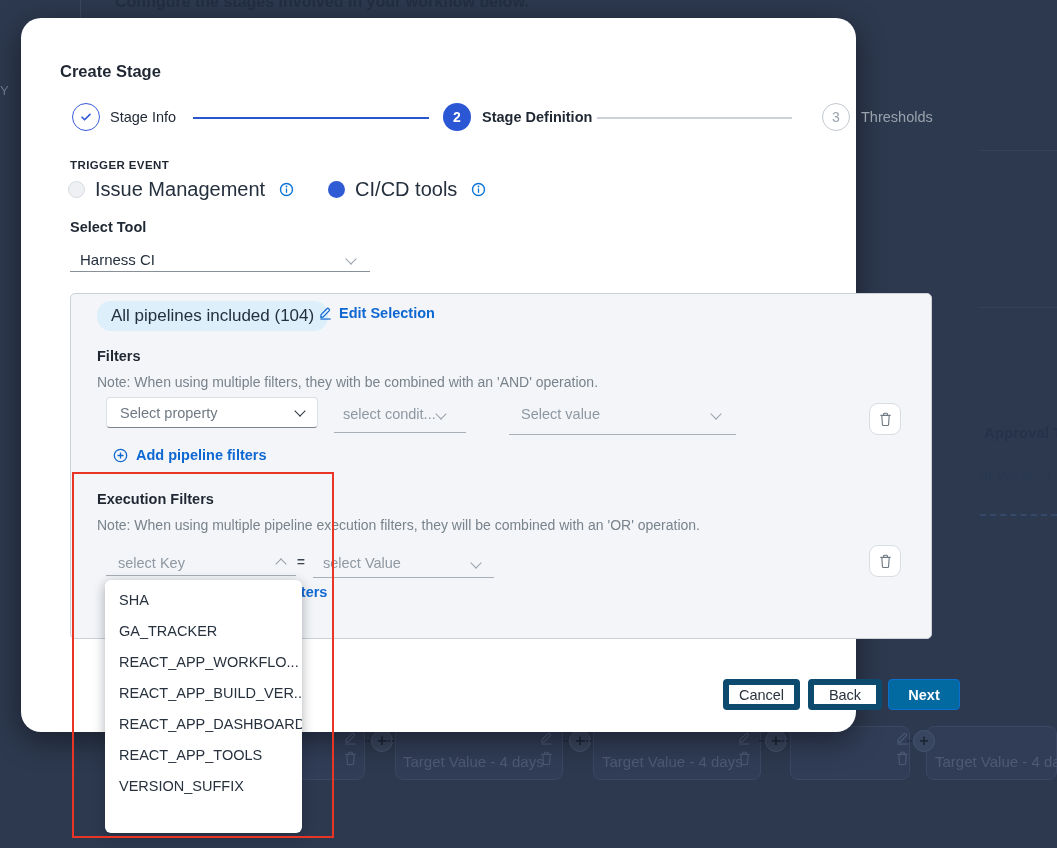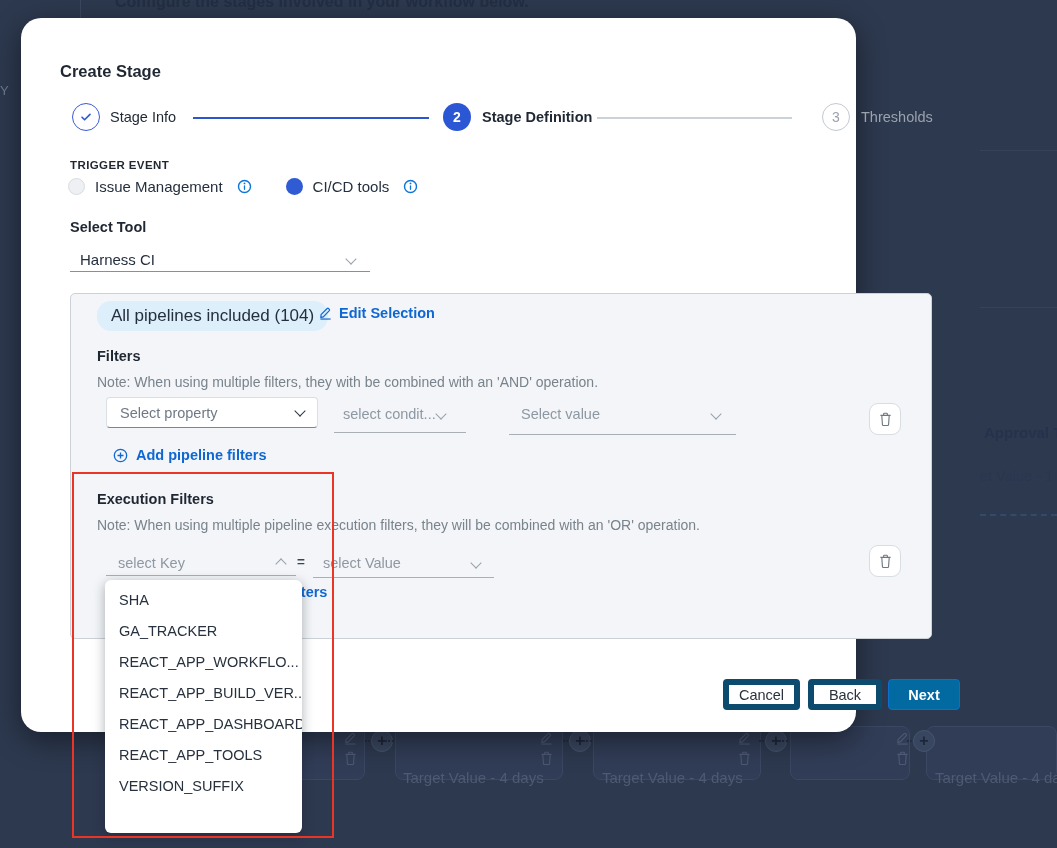--- a/index.html
+++ b/index.html
@@ -15,21 +15,21 @@
   
   .bg-header-text { left:115px; top:-7px; font-size:16px; font-weight:700; color:#232e43; white-space:nowrap; }
   .bg-vline-top { left:80px; top:0; width:1px; height:19px; background:#3c4860; }
   .bg-vline-left { left:26px; top:63px; width:1px; height:44px; background:#3e4a62; }
   .bg-side-letter { left:0px; top:83px; font-size:13px; color:#6f7a90; }
   .bg-line { height:1px; background:#364257; }
   .bg-approval { left:984px; top:424px; font-size:15px; font-weight:700; color:#26324b; white-space:nowrap; }
   .bg-targetpartial { left:980px; top:468px; font-size:14.5px; color:#293750; white-space:nowrap; }
   .bg-dashed { left:980px; top:514px; width:77px; border-top:2px dashed #3a587e; opacity:.55; }
   .bg-card { top:726px; height:54px; border:1px solid #3b4763; border-radius:8px; background:#313d57; }
-  .bg-card-label { top:753px; font-size:15px; color:#4e5a73; white-space:nowrap;margin-top:16px; }
+  .bg-card-label { top:753px; font-size:15px; color:#4e5a73; white-space:nowrap; }
   .bg-iconstack { width:16px; color:#4d5a74; }
   .bg-plus { top:730px; width:22px; height:22px; border-radius:50%; background:#39465f; border:1px solid #47546e;
              color:#1d2738; font-size:16px; font-weight:700; display:flex; align-items:center; justify-content:center; line-height:0; }
   .bg-dash { top:740px; width:9px; border-top:2px dotted #232e44; }
 
   
   .modal { left:21px; top:18px; width:835px; height:714px; background:#ffffff; border-radius:20px;
            box-shadow:0 8px 30px rgba(0,0,0,.45); }
   .modal-title { left:39px; top:44px; font-size:16.5px; font-weight:700; color:#1f2733; }
 
@@ -45,21 +45,21 @@
   .step-line { top:99px; height:1.5px; }
   .line-blue { left:172px; width:236px; background:#2b57cd; }
   .line-gray { left:576px; width:195px; background:#ccd2d9; }
 
   
   .trigger-heading { left:49px; top:141px; font-size:11.5px; font-weight:700; letter-spacing:.4px; color:#1f2733; }
   .trigger-row { left:47px; top:160px; display:flex; align-items:center; gap:10px; }
   .radio { width:17px; height:17px; border-radius:50%; }
   .radio-off { background:#eef0f3; border:1px solid #d7dce1; }
   .radio-on  { background:#2f5bd4; }
-  .radio-label { font-size:15px; color:#25303e; margin-left:0; }
+  .radio-label { font-size:20px; color:#25303e; margin-left:0; }
   .info-icon { color:#0b76d8; display:inline-flex; margin-left:4px; }
   .gap24 { width:14px; }
 
   
   .tool-label { left:49px; top:201px; font-size:14.5px; font-weight:700; color:#1f2733; }
   .tool-value { left:59px; top:233px; font-size:15px; color:#25303e; }
   .tool-chevron { left:326px; top:237px; }
   .tool-underline { left:49px; top:253px; width:300px; height:1px; background:#878f98; }
 
   .chev { display:inline-block; width:8px; height:8px; border-right:1.6px solid #98a1ab; border-bottom:1.6px solid #98a1ab; transform:rotate(45deg); }

